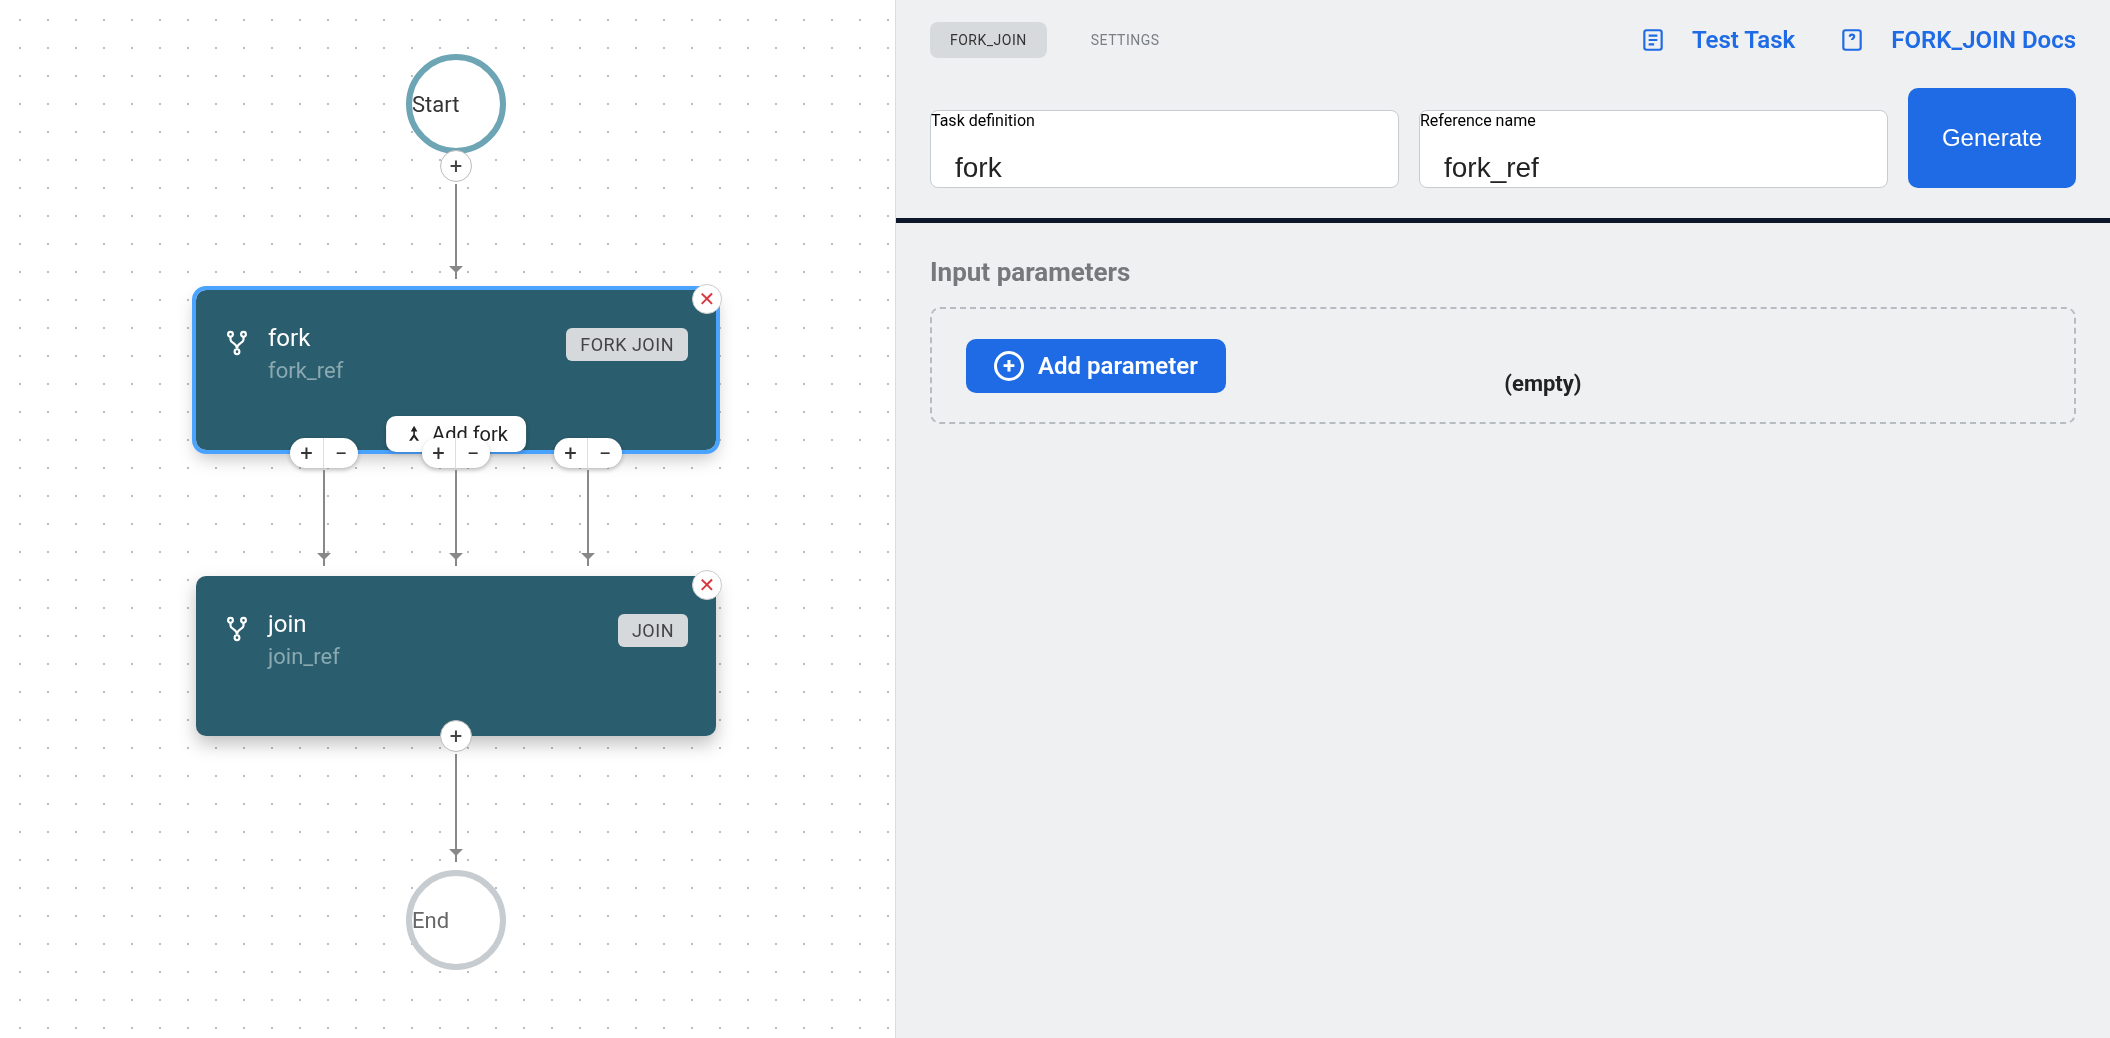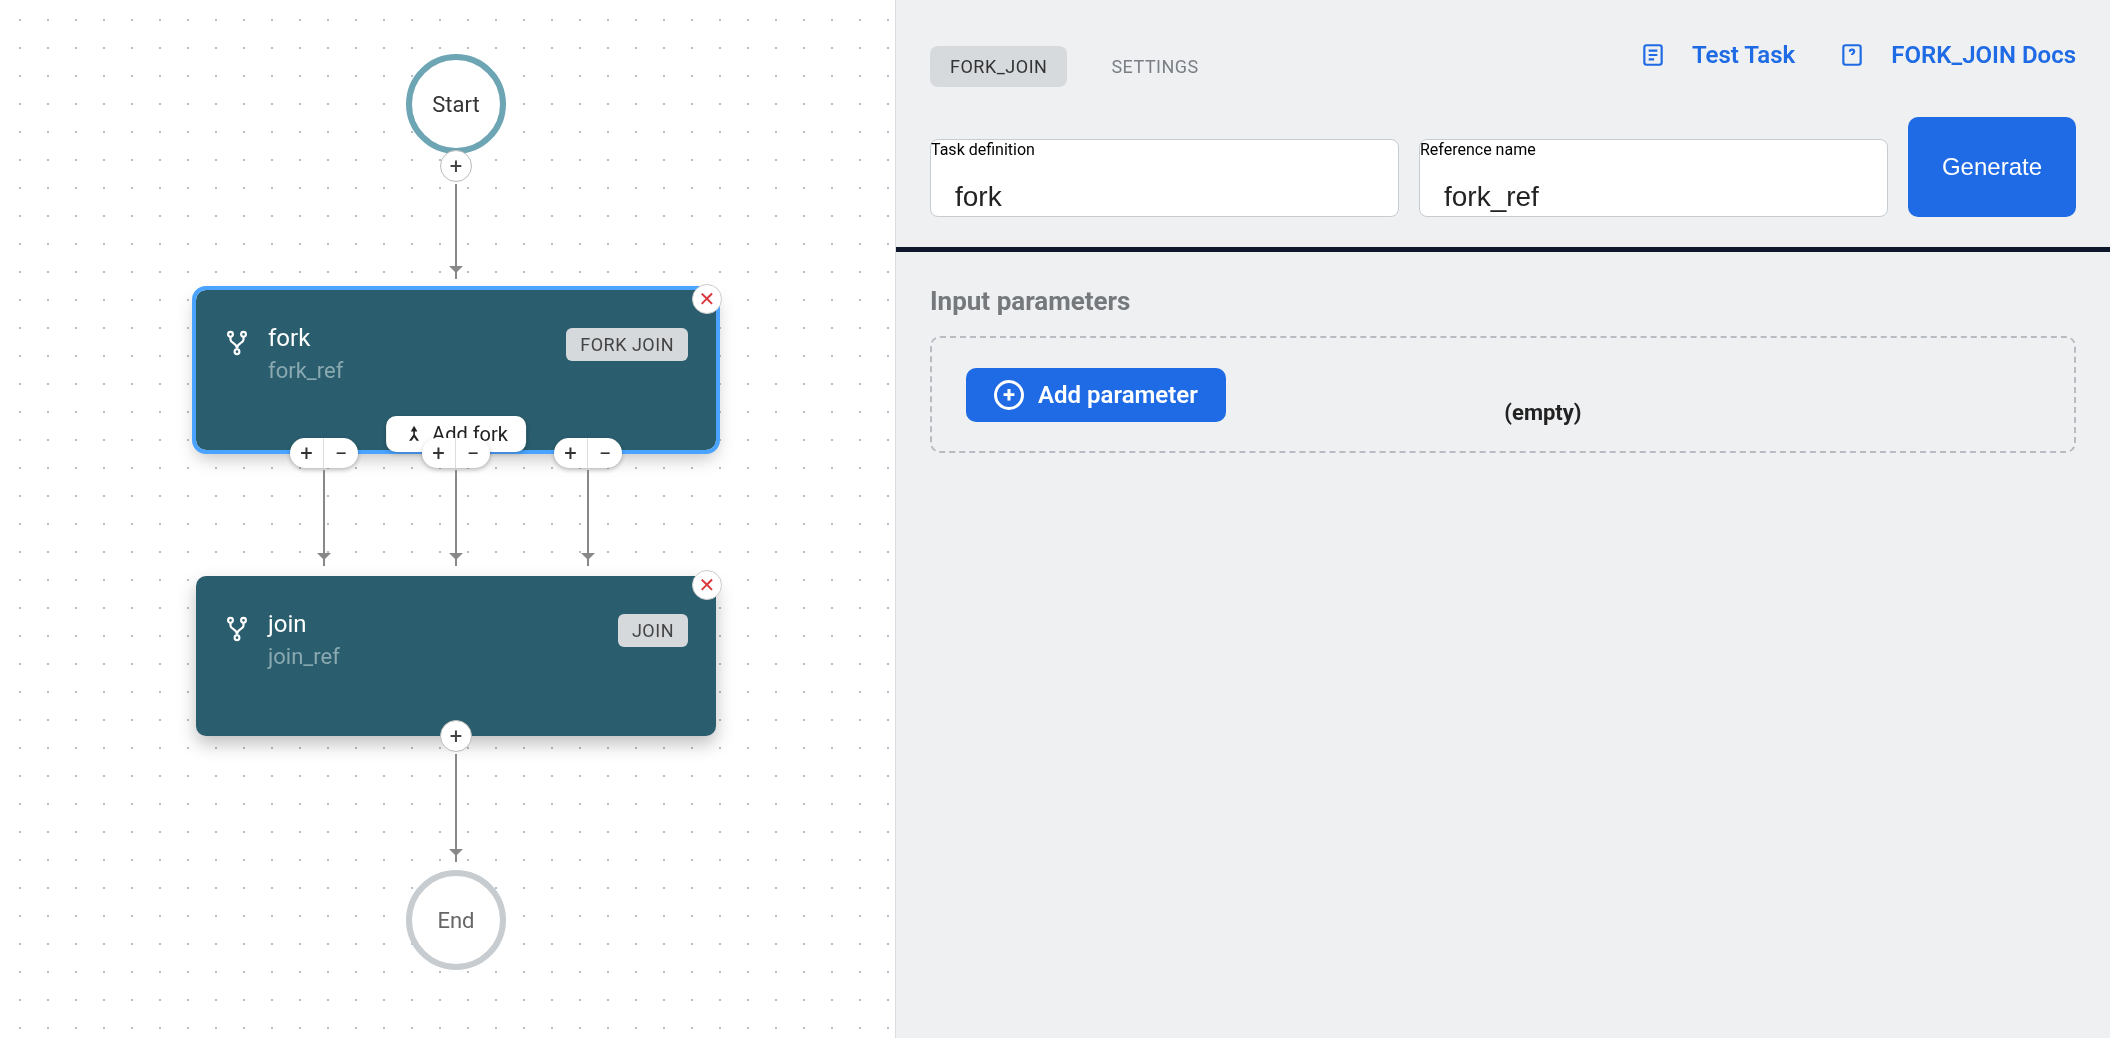--- a/index.html
+++ b/index.html
@@ -17,21 +17,21 @@
     position: relative;
     background: #fff;
     background-image: radial-gradient(circle, #b8bec4 1.5px, transparent 1.5px);
     background-size: 28px 28px;
     background-position: 6px 6px;
   }
   .node-start, .node-end {
     position: absolute;
     width: 100px; height: 100px;
     border-radius: 50%;
-    display: flex; align-items: center; justify-content: center;
+    display: flex; align-items: center; 
     font-size: 22px;
     background: #fff;
   }
   .node-start { border: 6px solid #6da5b5; color: #333; }
   .node-end   { border: 6px solid #c7ccd1; color: #666; }
 
   .task-card {
     position: absolute;
     width: 520px;
     height: 160px;
@@ -108,26 +108,25 @@
     background: #eef0f2;
     border-left: 1px solid #d9dde1;
     display: flex; flex-direction: column;
   }
   .panel-top {
     padding: 22px 34px 0 34px;
   }
   .tabs-row { display:flex; align-items:center; gap: 24px; }
   .tab-btn {
     padding: 10px 20px;
-    font-size: 18px;
+    font-size: 14px;
     letter-spacing: .5px;
     color: #7a7f85;
     border-radius: 8px;
     cursor:pointer;
-    margin-top:24px;
   }
   .tab-btn.active { background:#d7dadd; color:#333; }
   .spacer { flex:1; }
   .link-btn {
     display:flex; align-items:center; gap:26px;
     color:#1f6ae5; font-size:24px; font-weight:600;
     cursor:pointer;
   }
   .link-btn svg { stroke:#1f6ae5; }
   .defn-row {

